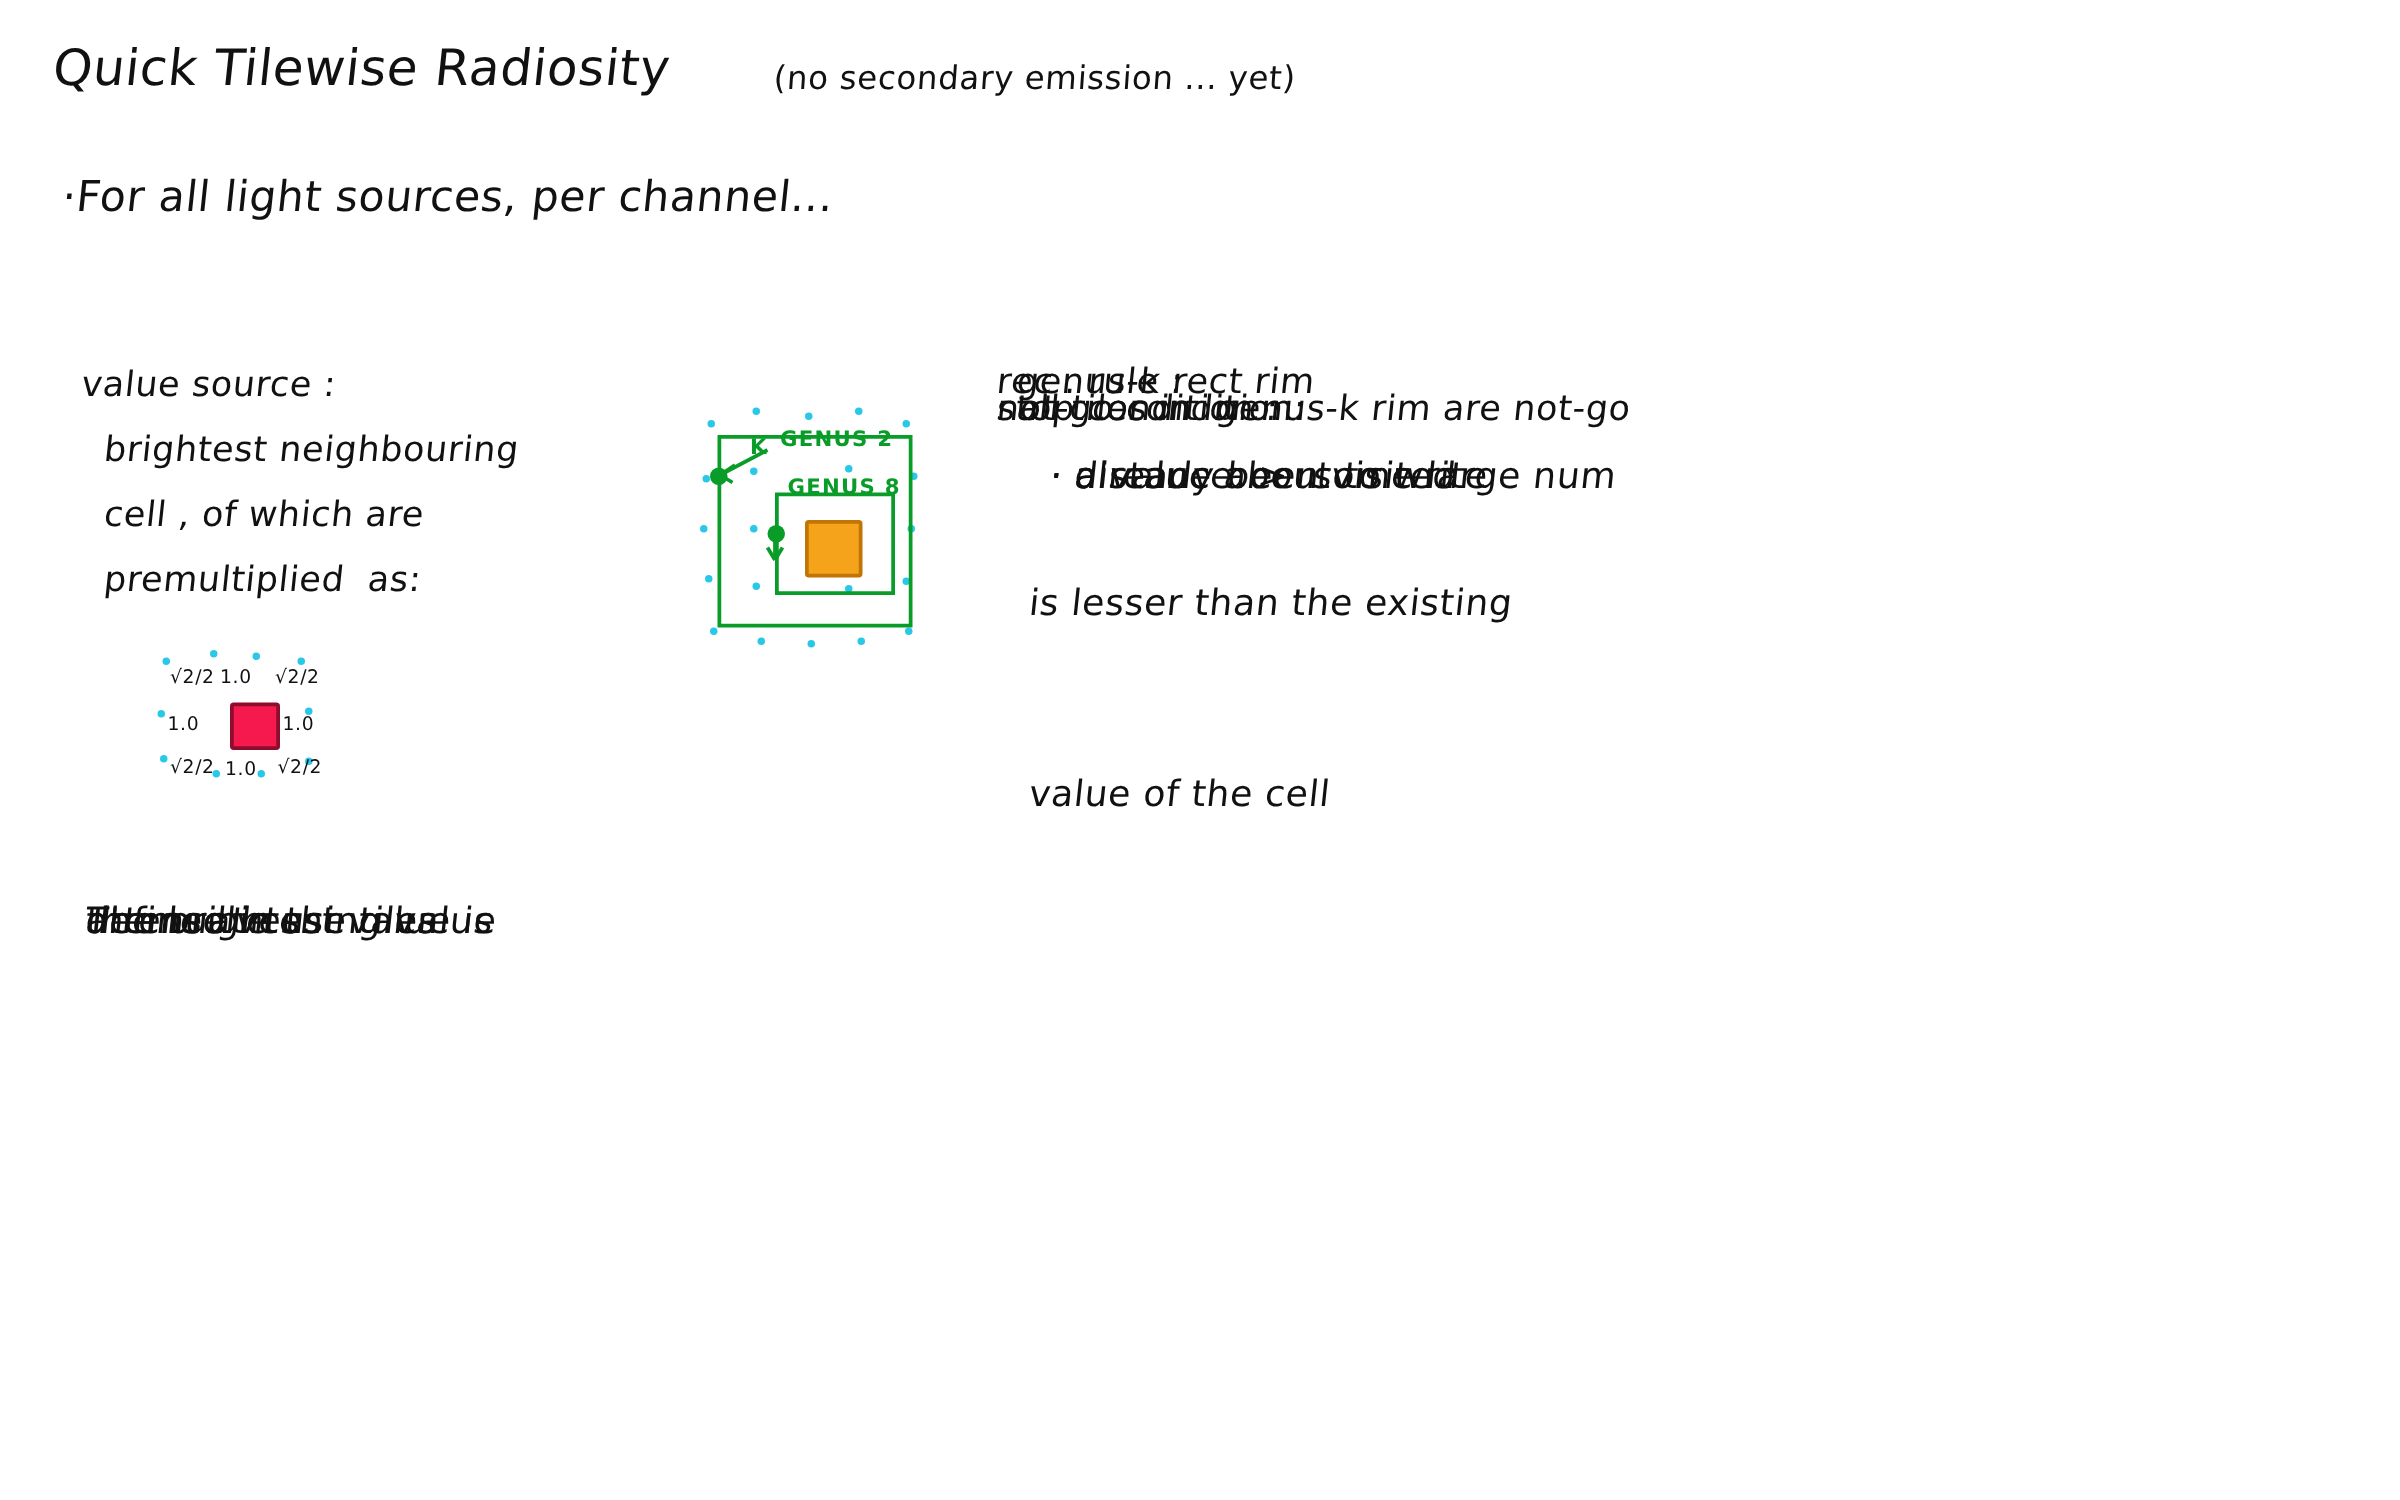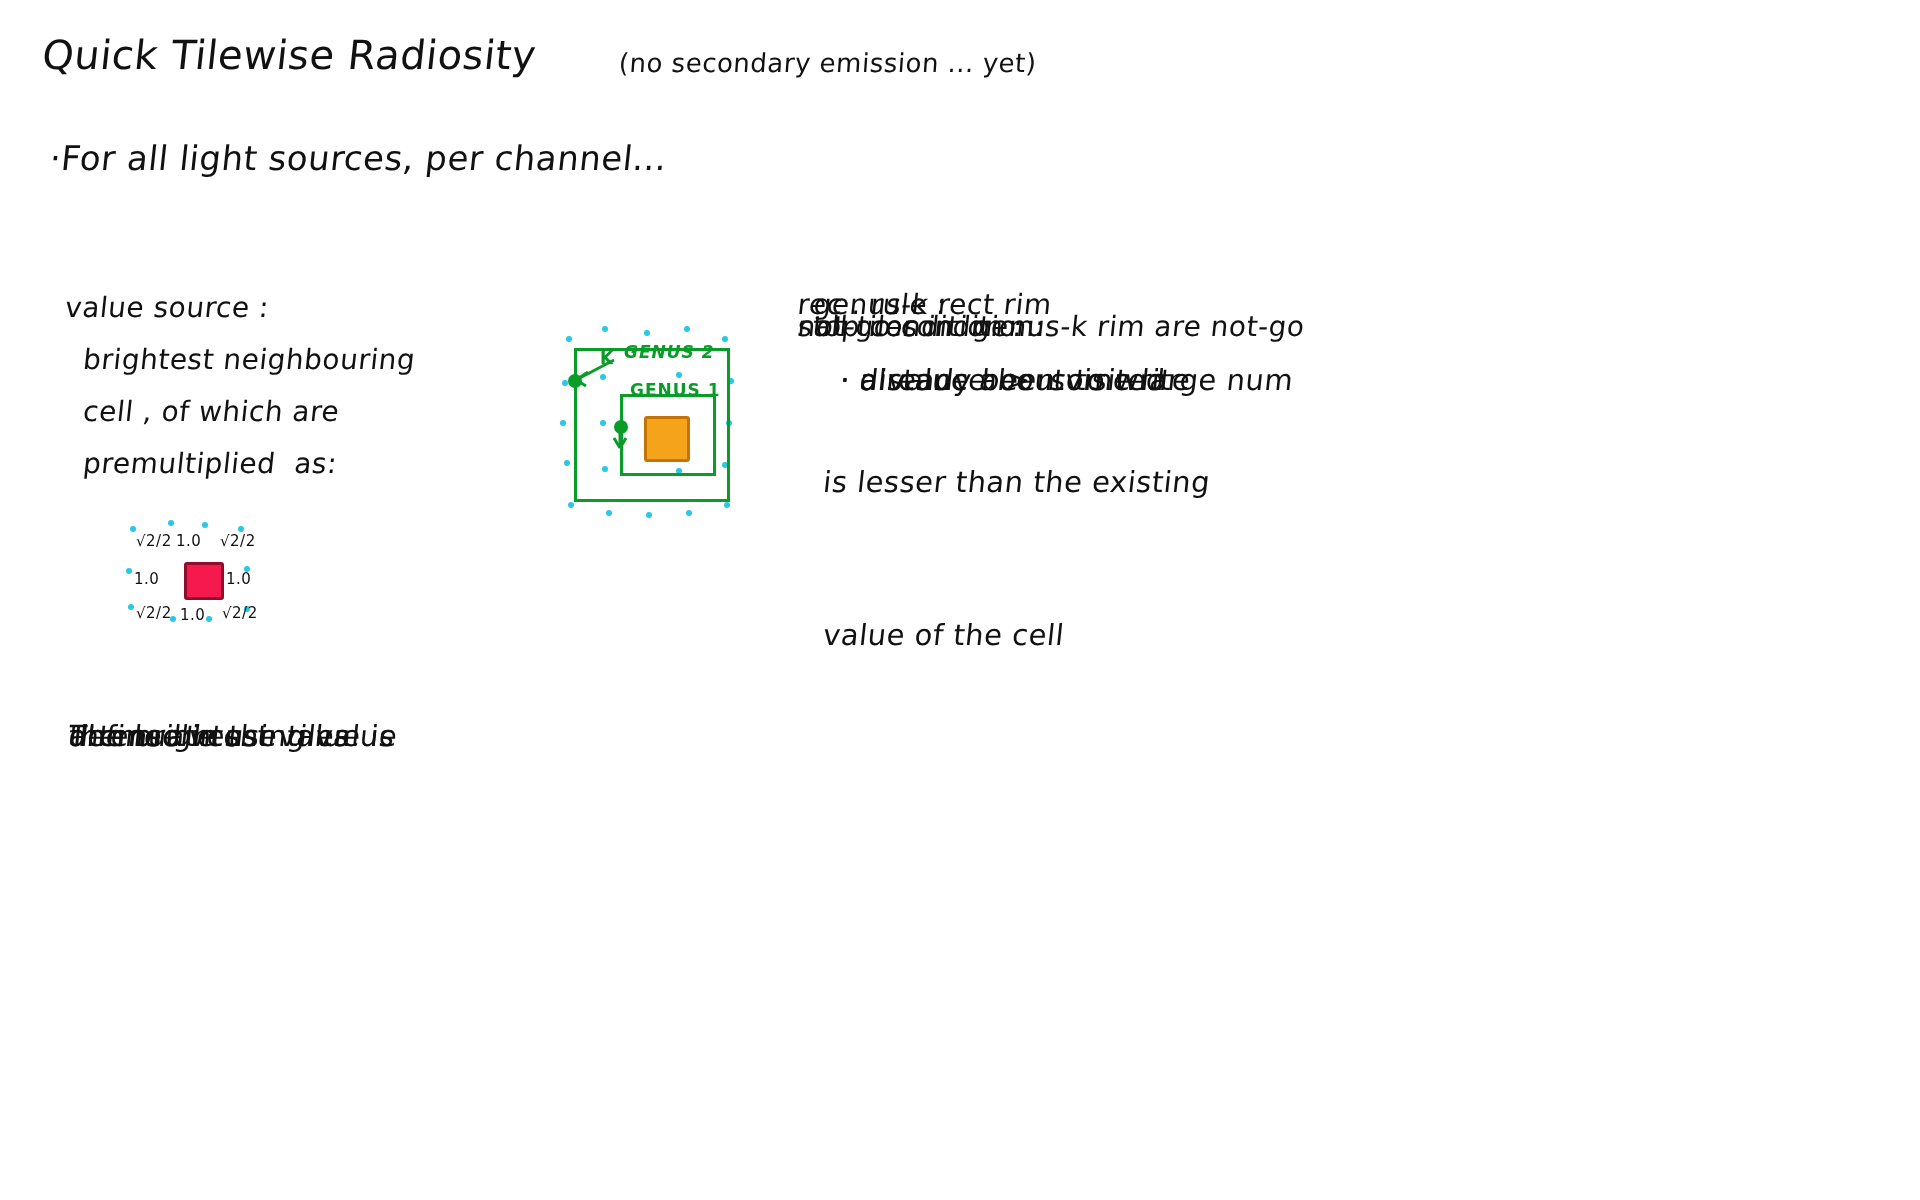--- a/index.html
+++ b/index.html
@@ -281,22 +281,22 @@
   <div class="gdot" style="left:58px; top:100px;"></div>
 
   <svg width="230" height="220" aria-hidden="true">
     <path d="M 58 40 L 20 60" stroke="#0a9c28" stroke-width="3" fill="none"></path>
     <path d="M 20 60 L 32 52 M 20 60 L 30 66" stroke="#0a9c28" stroke-width="3" fill="none"></path>
     <path d="M 64 104 L 64 128" stroke="#0a9c28" stroke-width="3" fill="none"></path>
     <path d="M 64 128 L 58 118 M 64 128 L 70 118" stroke="#0a9c28" stroke-width="3" fill="none"></path>
   </svg>
 
   <div class="glabel" style="left:44px; top:28px;">K</div>
-  <div class="glabel" style="left:68px; top:22px;font-style:italic;">GENUS 2</div>
-  <div class="glabel" style="left:74px; top:62px; line-height:16px;">GENUS 1</div>
+  <div class="glabel" style="left:68px; top:22px;">GENUS 2</div>
+  <div class="glabel" style="left:74px; top:62px; line-height:16px;">GENUS 8</div>
 </div>
 
 <div id="right-col">
   <div class="hand head"><span class="slant">rec . rule :</span></div>
   <div class="hand sub"><span class="slant">genus-k rect rim</span></div>
   <div class="gap"></div>
   <div class="hand head"><span class="slant">stop condition :</span></div>
   <div class="hand sub"><span class="slant">all tiles in  genus-k rim are not-go</span></div>
   <div class="hand head"><span class="slant">not-go condition:</span></div>
 

